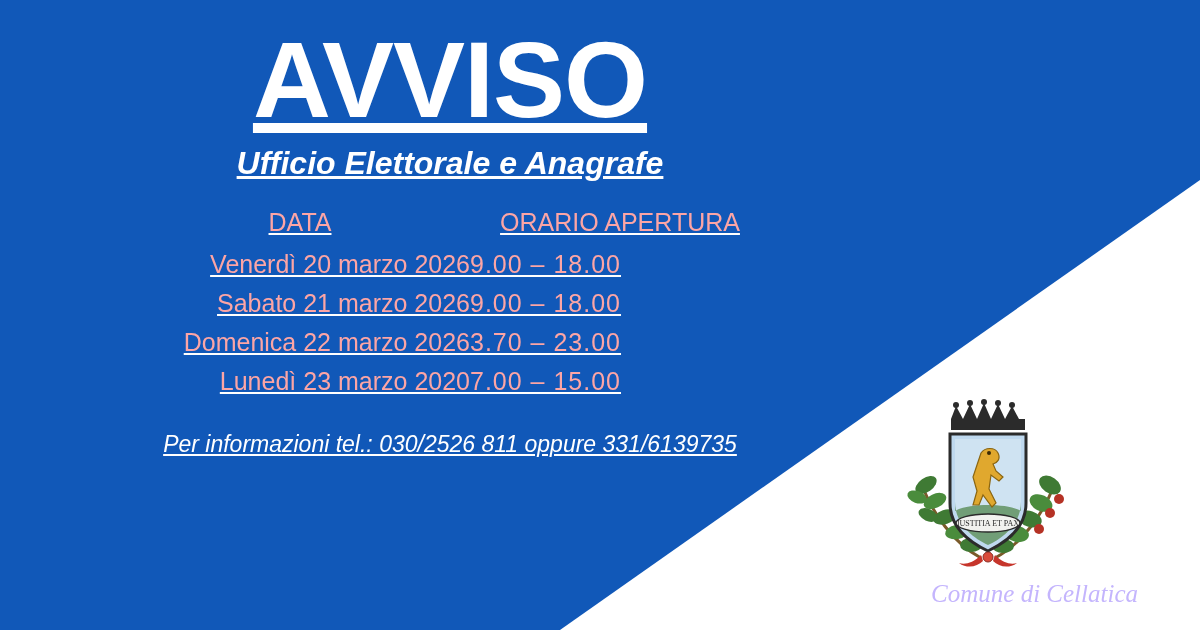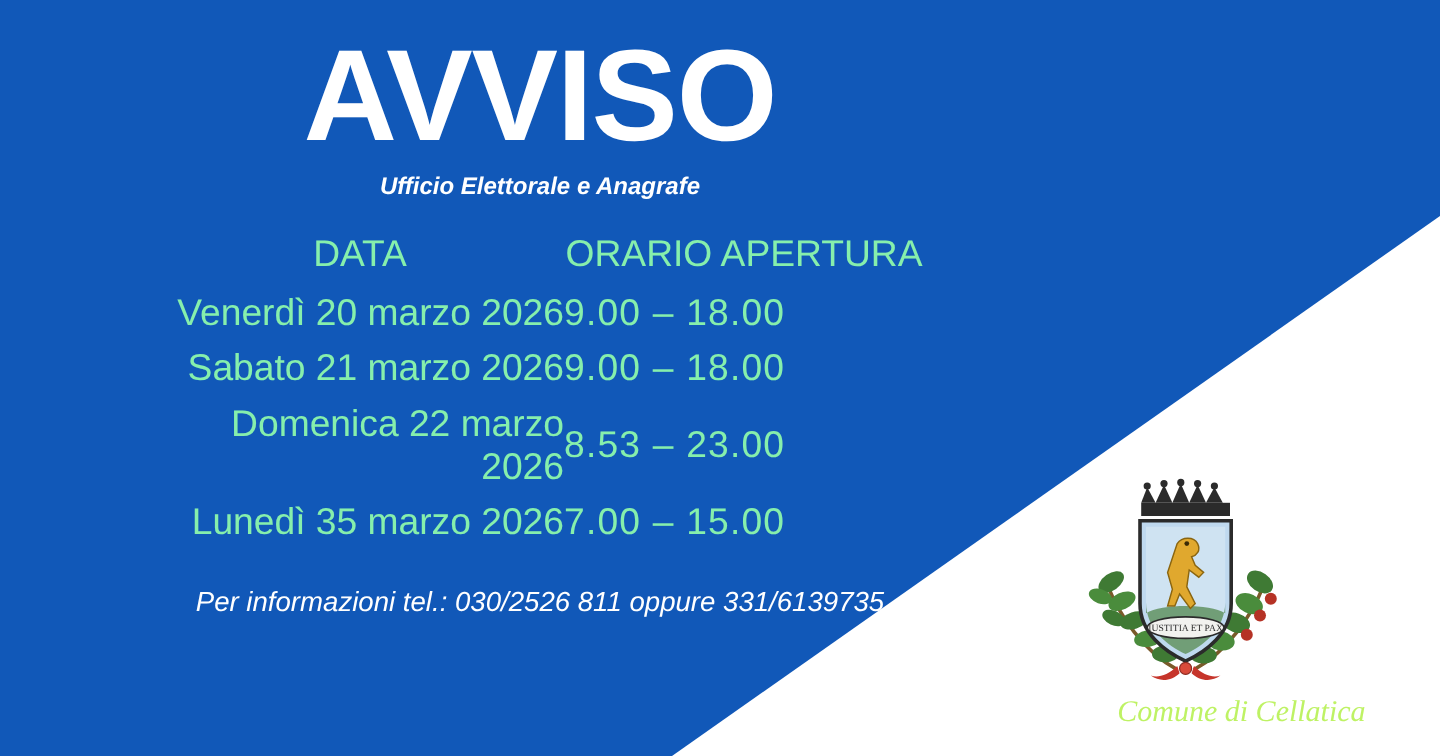--- a/index.html
+++ b/index.html
@@ -31,52 +31,53 @@
     clip-path: polygon(100% 0%, 100% 100%, 0% 100%);
   }
   .content {
     position: absolute;
     left: 0;
     top: 0;
     width: 900px;
     height: 460px;
     color: #ffffff;
     text-align: center;
+    text-decoration: underline;
   }
   .title {
     margin: 0;
     padding-top: 22px;
     font-size: 108px;
     line-height: 1.08;
     font-weight: bold;
     letter-spacing: -1px;
     color: #ffffff;
   }
   .subtitle {
     margin: 6px 0 0 0;
-    font-size: 20px;
+    font-size: 32px;
     font-style: italic;
     font-weight: bold;
     color: #ffffff;
   }
   .event-line {
     margin: 36px 0 0 0;
     font-size: 25px;
     color: #ffffff;
   }
   .event-sub {
     margin: 6px 0 0 0;
     font-size: 25px;
     color: #ffffff;
   }
   table.schedule {
     margin: 26px auto 0 auto;
     border-collapse: collapse;
-    color: #86efac;
-    font-size: 31px;
+    color: #fca5a5;
+    font-size: 25px;
   }
   table.schedule th {
     font-weight: normal;
     padding: 0 0 8px 0;
     text-align: center;
   }
   table.schedule th.date-col {
     width: 340px;
   }
   table.schedule th.time-col {
@@ -107,21 +108,21 @@
     text-align: right;
   }
   .crest {
     display: block;
     margin: 0 auto;
   }
   .town-name {
     margin: 2px 0 0 0;
     font-size: 25px;
     font-style: italic;
-    color: #bef264;
+    color: #c4b5fd;
     font-family: "Liberation Serif", serif;
   }
 </style>
 </head>
 <body>
 
 <div class="poster">
 
   <div class="wedge"></div>
 
@@ -143,24 +144,24 @@
         <tr>
           <td class="date-cell">Venerdì 20 marzo 2026</td>
           <td class="time-cell">9.00  –  18.00</td>
         </tr>
         <tr>
           <td class="date-cell">Sabato 21 marzo 2026</td>
           <td class="time-cell">9.00  –  18.00</td>
         </tr>
         <tr>
           <td class="date-cell">Domenica 22 marzo 2026</td>
-          <td class="time-cell">8.53  –  23.00</td>
-        </tr>
-        <tr>
-          <td class="date-cell">Lunedì 35 marzo 2026</td>
+          <td class="time-cell">3.70  –  23.00</td>
+        </tr>
+        <tr>
+          <td class="date-cell">Lunedì 23 marzo 2020</td>
           <td class="time-cell">7.00  –  15.00</td>
         </tr>
       </tbody>
     </table>
 
     <p class="info">Per informazioni tel.: 030/2526 811 oppure 331/6139735</p>
   </div>
 
   <div class="crest-wrap">
     <svg class="crest" width="190" height="185" viewBox="0 0 190 185" xmlns="http://www.w3.org/2000/svg">

